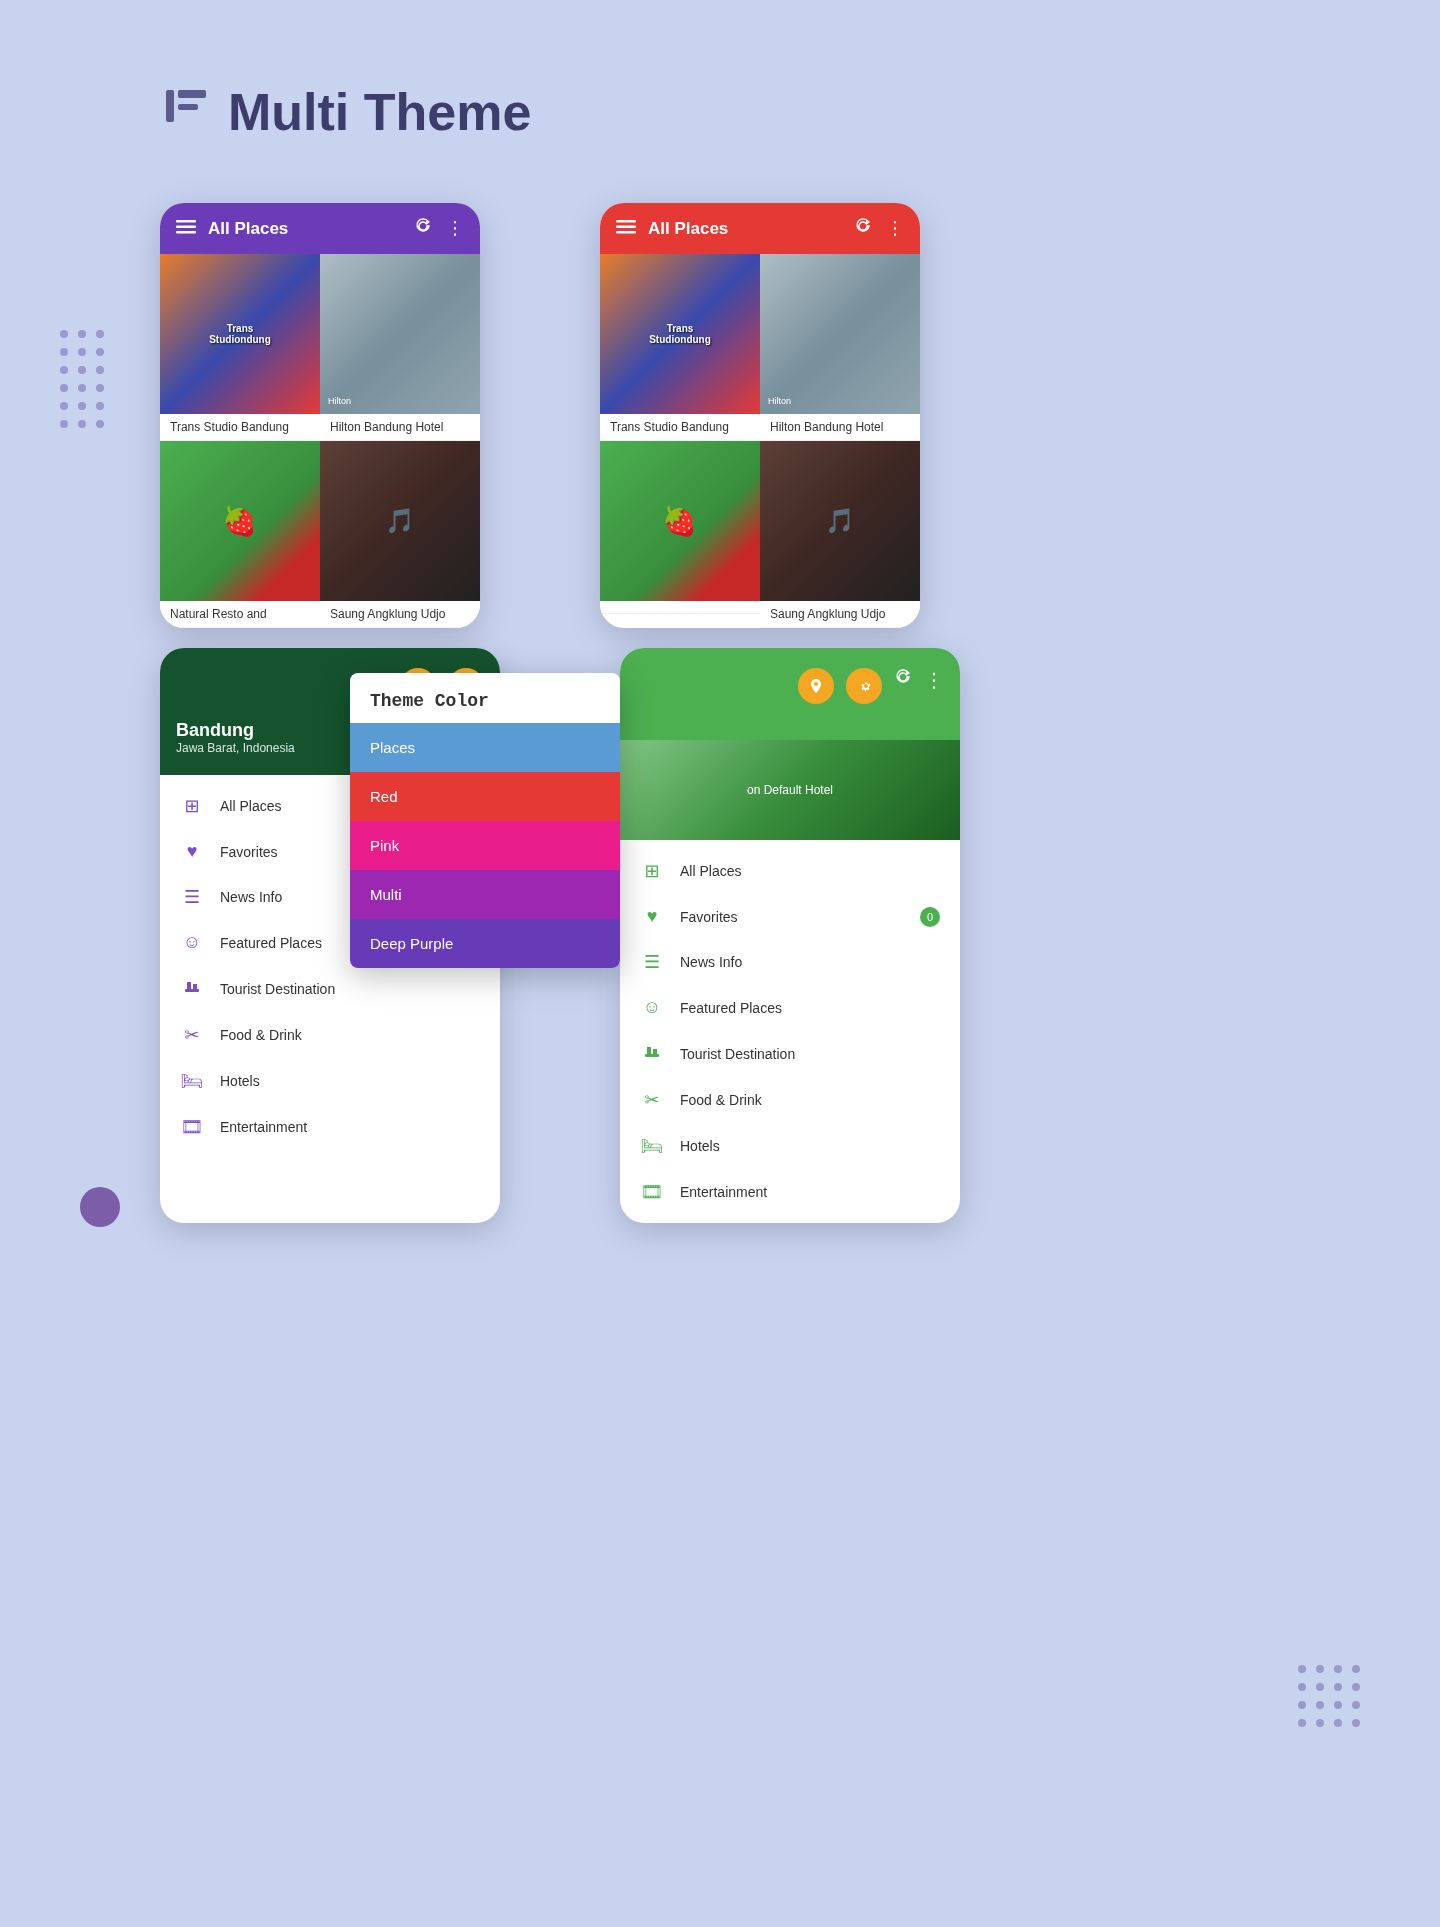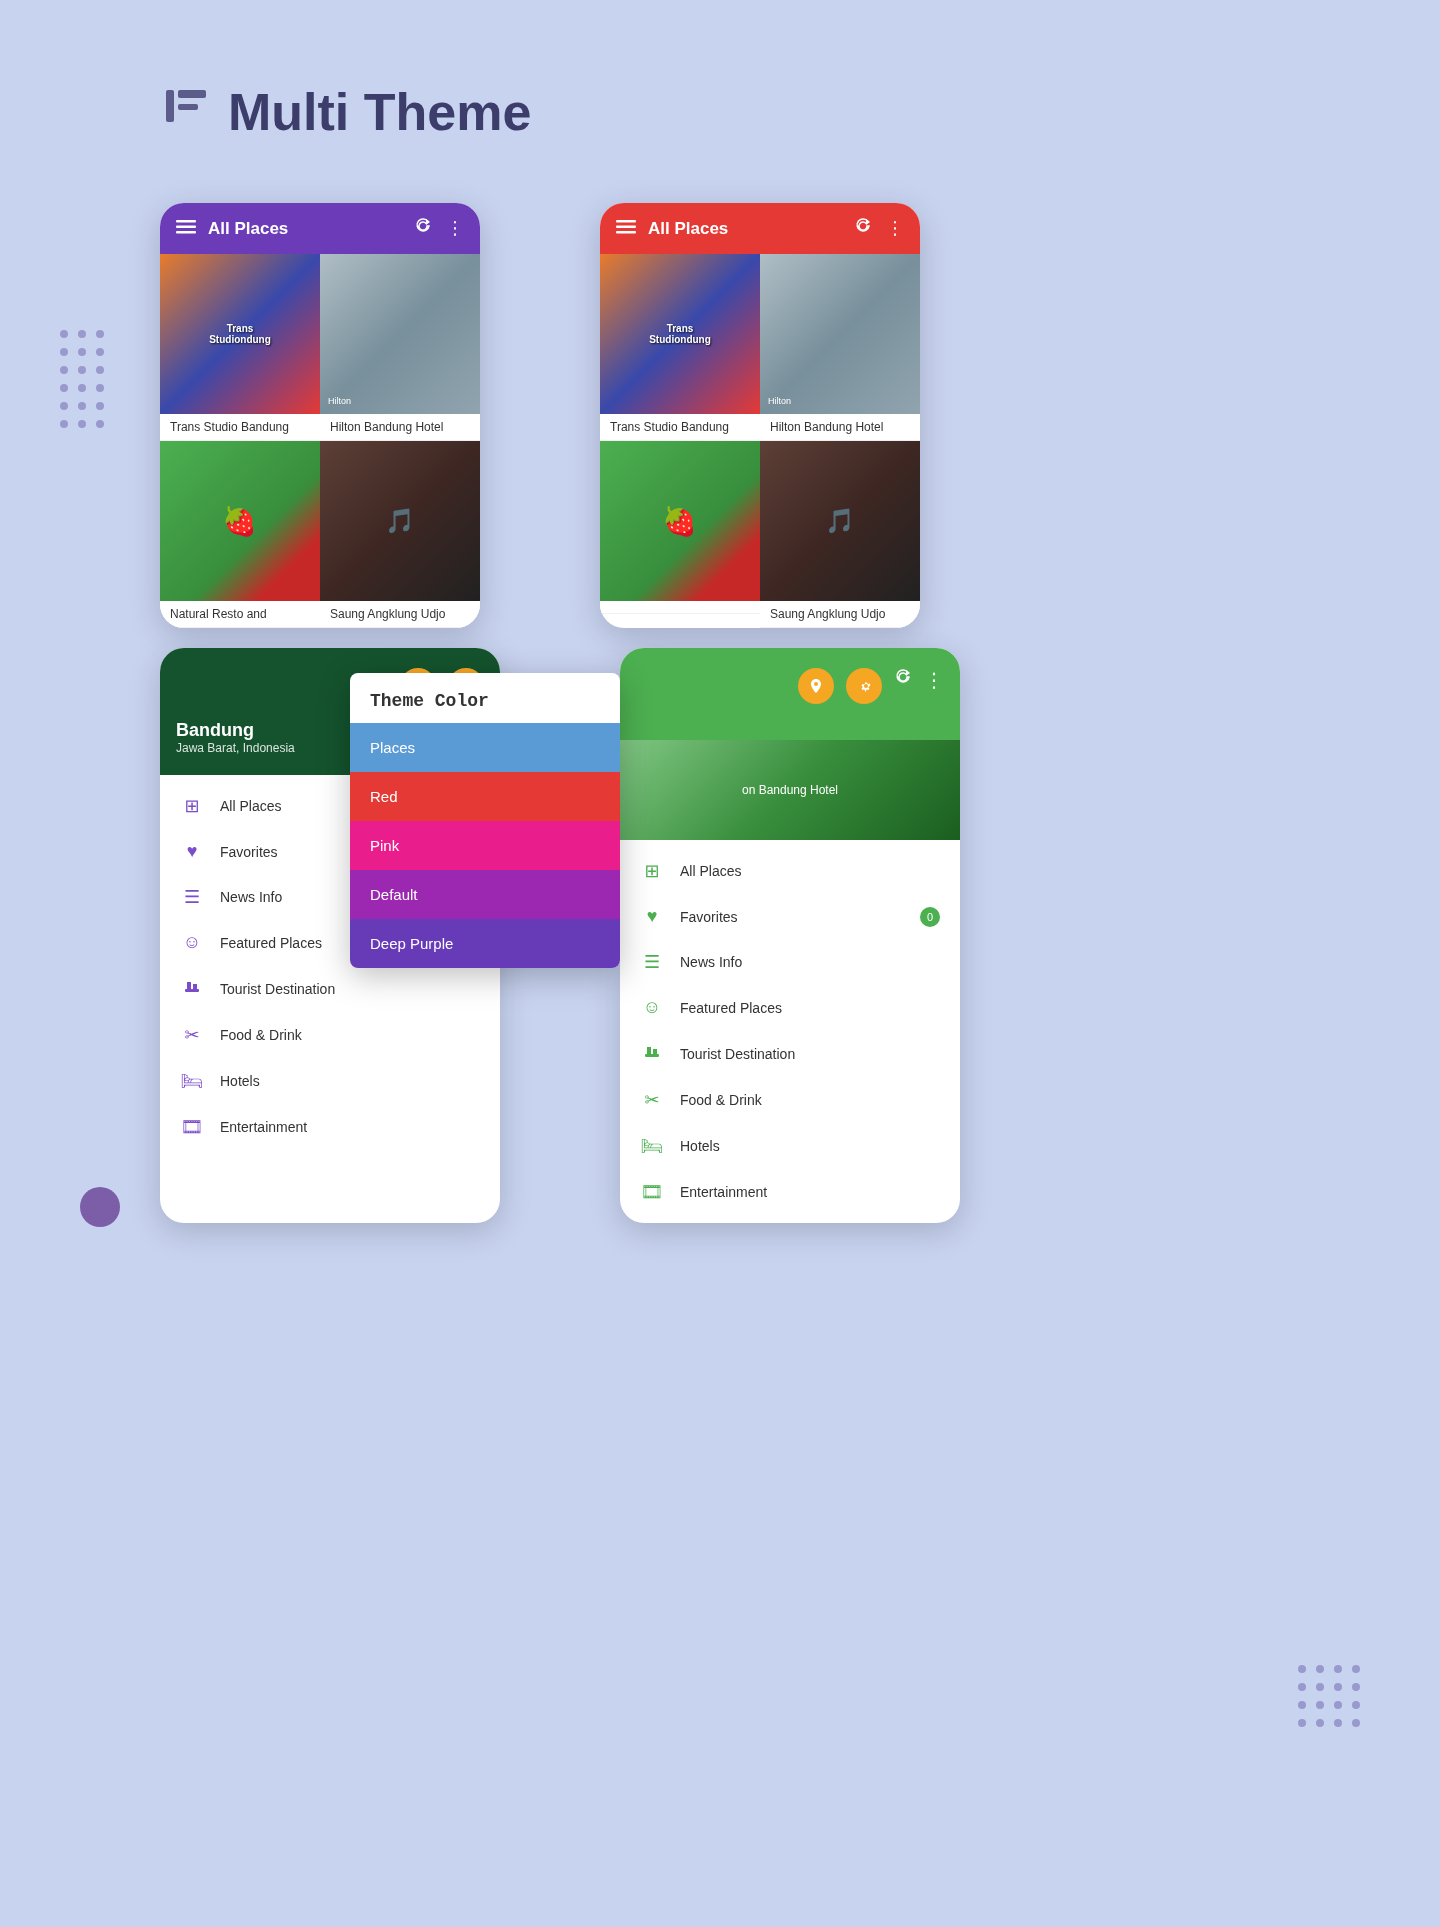--- a/index.html
+++ b/index.html
@@ -473,21 +473,21 @@
       </div>
     </div>
 
   </div>
 
   <div class="dropdown-popup">
     <div class="dropdown-title">Theme Color</div>
     <div class="dropdown-item default">Places</div>
     <div class="dropdown-item red">Red</div>
     <div class="dropdown-item pink">Pink</div>
-    <div class="dropdown-item purple">Default</div>
+    <div class="dropdown-item purple">Multi</div>
     <div class="dropdown-item deep-purple">Deep Purple</div>
   </div>
 </div>
 
 <div class="bottom-phones">
 
   <div class="phone-sidebar">
     <div class="sidebar-header-purple">
       <div class="sidebar-header-icons">
         <div class="sidebar-icon-btn gold">
@@ -566,21 +566,21 @@
           <svg width="18" height="18" viewBox="0 0 18 18" fill="white">
               <path d="M14 4.5A6 6 0 1 0 15 9h-2a4 4 0 1 1-.9-2.5" stroke="white" stroke-width="1.5" fill="none" stroke-linecap="round"></path>
               <polygon points="12,2 16,5 12,8" fill="white"></polygon>
             </svg>
         </span>
         <span style="color:white;font-size:20px;">⋮</span>
       </div>
     </div>
     <div style="height:100px; overflow:hidden;">
       <div style="width:100%;height:100px;background:linear-gradient(135deg,#81c784 0%,#388e3c 50%,#1b5e20 100%);display:flex;align-items:center;justify-content:center;font-size:12px;color:white;font-weight:500;">
-        <span>on Bandung Hotel</span>
+        <span>on Default Hotel</span>
       </div>
     </div>
     <div class="sidebar-menu">
       <div class="menu-item">
         <span class="menu-icon green">⊞</span>
         <span>All Places</span>
       </div>
       <div class="menu-item">
         <span class="menu-icon green">♥</span>
         <span>Favorites</span>

